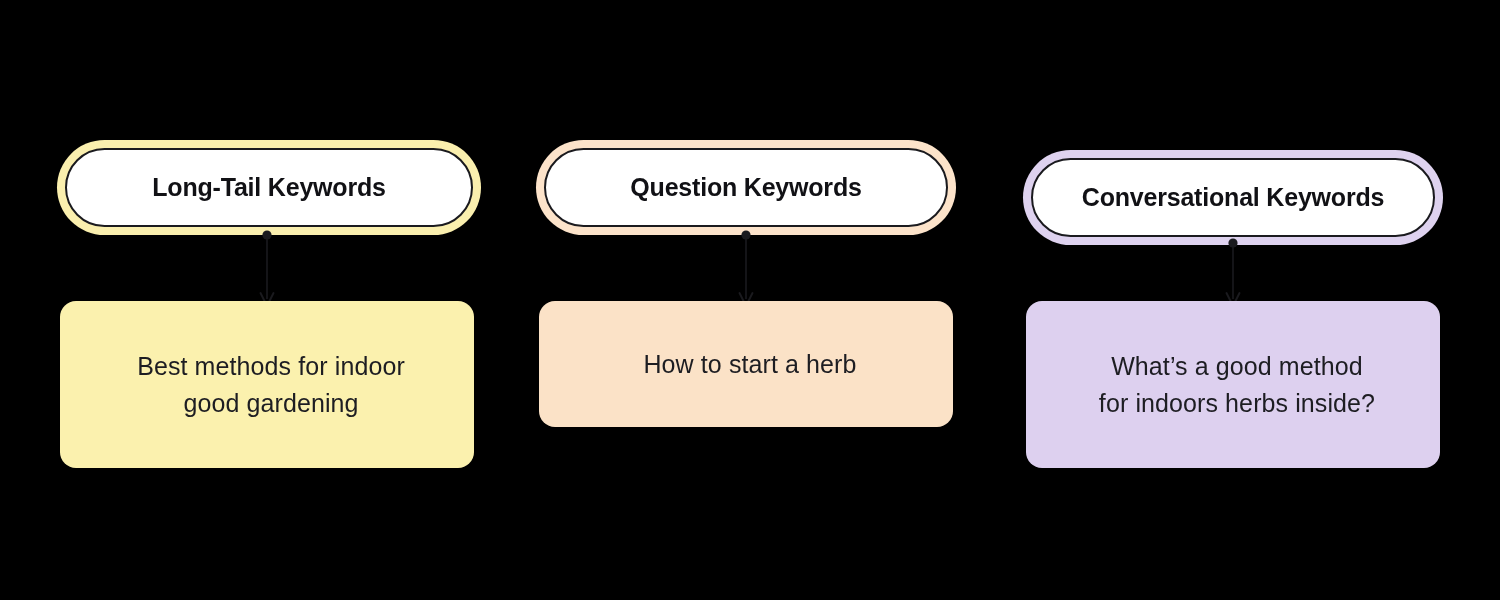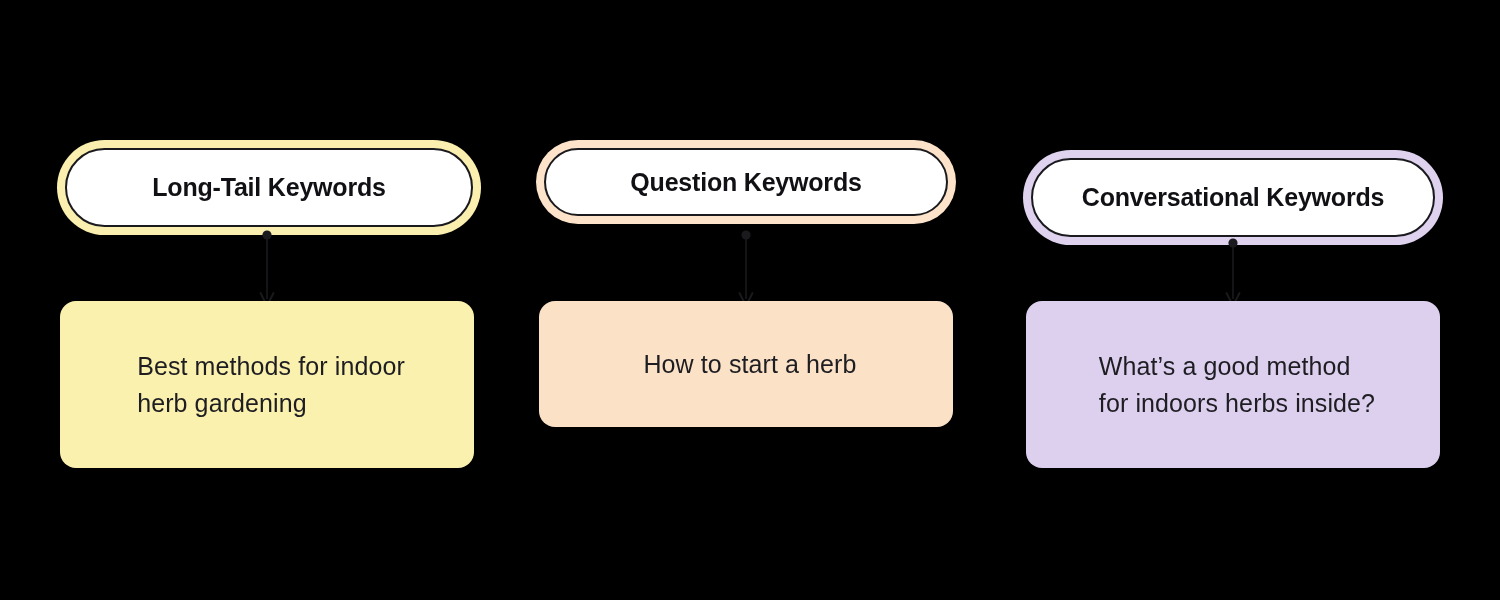--- a/index.html
+++ b/index.html
@@ -64,21 +64,21 @@
   }
 
   
   .card {
     position: absolute;
     box-sizing: border-box;
     border-radius: 16px;
     display: flex;
     align-items: center;
     justify-content: center;
-    text-align: left;
+    text-align: center;
     padding-left: 8px;
   }
   .card-text {
     font-size: 25px;
     font-weight: 400;
     line-height: 1.45;
     color: #1d1d22;
     letter-spacing: 0.1px;
     padding: 0 18px;
   }
@@ -94,26 +94,26 @@
         </div>
       </div>
       <svg class="connector" width="24" height="84" viewBox="0 0 24 84" style="left: 255px; top: 229px;">
         <line x1="12" y1="6" x2="12" y2="70" stroke="#1a1a1e" stroke-width="1.6"></line>
         <circle cx="12" cy="6" r="4.6" fill="#1a1a1e"></circle>
         <path d="M 5.5 64 L 12 77 L 18.5 64" fill="none" stroke="#1a1a1e" stroke-width="1.9" stroke-linecap="round" stroke-linejoin="round"></path>
       </svg>
       <div class="card" style="left: 60px; top: 301px; width: 414px; height: 167px; background: rgb(251, 241, 174);">
         <div class="card-text">
           <div>Best methods for indoor</div>
-          <div>herb gardening</div>
+          <div>good gardening</div>
         </div>
       </div>
     </div>
     <div class="column" style="left: 0px; width: 1500px;">
-      <div class="pill-wrap" style="left: 536px; top: 140px; width: 420px; height: 84px; background: rgb(252, 227, 202);">
+      <div class="pill-wrap" style="left: 536px; top: 140px; width: 420px; height: 95px; background: rgb(252, 227, 202);">
         <div class="pill" style="background: rgb(255, 255, 255); border-color: rgb(26, 26, 30);">
           <span class="pill-label">Question Keywords</span>
         </div>
       </div>
       <svg class="connector" width="24" height="84" viewBox="0 0 24 84" style="left: 734px; top: 229px;">
         <line x1="12" y1="6" x2="12" y2="70" stroke="#1a1a1e" stroke-width="1.6"></line>
         <circle cx="12" cy="6" r="4.6" fill="#1a1a1e"></circle>
         <path d="M 5.5 64 L 12 77 L 18.5 64" fill="none" stroke="#1a1a1e" stroke-width="1.9" stroke-linecap="round" stroke-linejoin="round"></path>
       </svg>
       <div class="card" style="left: 539px; top: 301px; width: 414px; height: 126px; background: rgb(251, 226, 199);">

